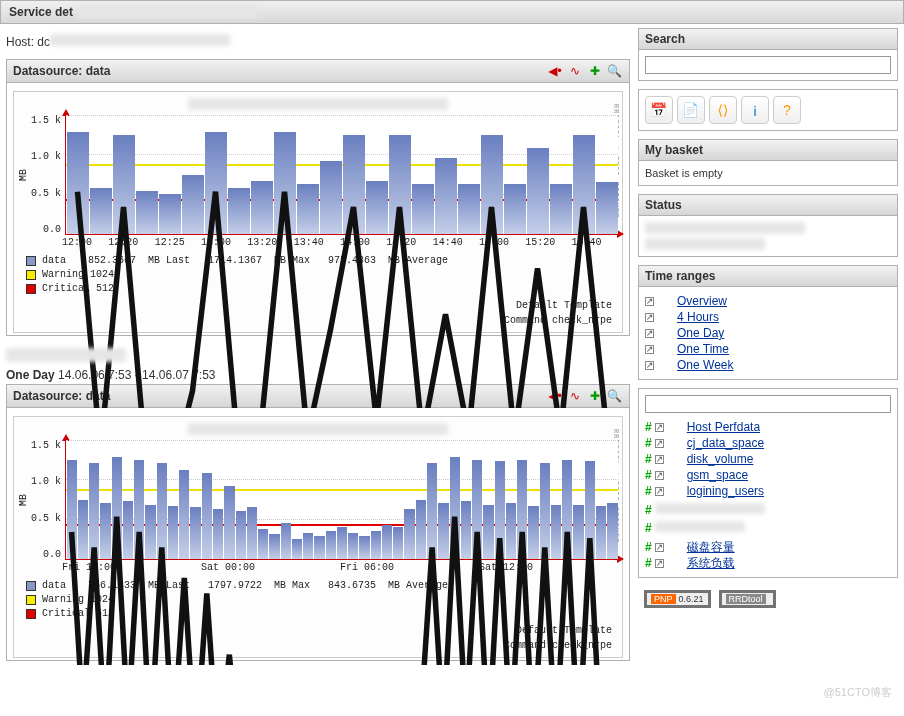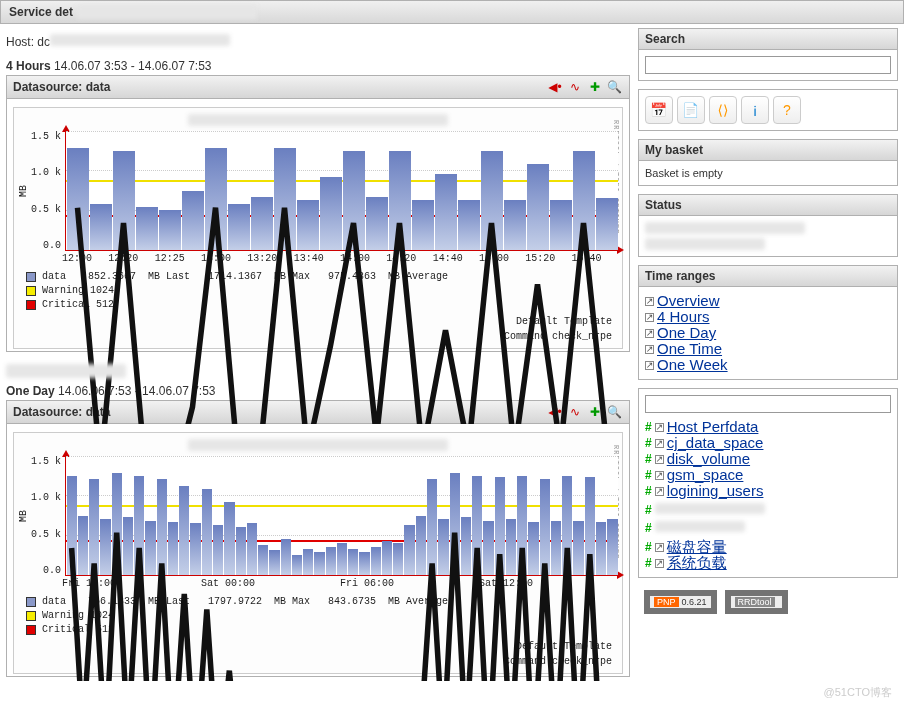--- a/index.html
+++ b/index.html
@@ -42,26 +42,26 @@
 .sw-warn { background: #f5ec00; }
 .sw-crit { background: #e00000; }
 .stats { margin-left: 16px; white-space: pre; }
 .footer-txt { text-align: right; font-size: 10px; margin: 4px 6px 2px 0; }
 .sidebox { border: 1px solid #b0b0b0; margin-bottom: 8px; background: #fff; }
 .sidebox-hdr { background: linear-gradient(#f2f2f2,#d6d6d6); border-bottom: 1px solid #b0b0b0; padding: 3px 6px; font-weight: bold; font-size: 12px; }
 .sidebox-body { padding: 6px; font-size: 11px; }
 .sidebox-body input[type=text] { width: 100%; border: 1px solid #999; padding: 2px; font-size: 11px; }
 .action-row { display: flex; gap: 4px; }
 .action-btn { width: 28px; height: 28px; border: 1px solid #ccc; border-radius: 4px; background: linear-gradient(#fff,#eee); display: flex; align-items: center; justify-content: center; font-size: 14px; }
-.link-list a { color: #003399; font-size: 15px; }
+.link-list a { color: #003399; font-size: 12px; margin-left: 20px; }
 .link-list div { display: flex; align-items: center; gap: 3px; line-height: 16px; }
 .ext { font-size: 9px; color: #555; border: 1px solid #888; width: 9px; height: 9px; display: inline-flex; align-items: center; justify-content: center; line-height: 7px; }
 .hash-g { color: #0a0; font-weight: bold; font-size: 12px; }
 .badges { display: flex; gap: 8px; padding: 4px 6px; }
-.badge { font-size: 9px; padding: 1px 4px; border: 6px solid #737373; background: #eee; display: inline-flex; align-items: center; }
+.badge { font-size: 9px; padding: 1px 4px; border: 3px solid #737373; background: #eee; display: inline-flex; align-items: center; }
 .badge .o { background: #f60; color: #fff; padding: 0 3px; margin-right: 3px; }
 .badge .g { background: #888; color: #fff; padding: 0 3px; margin-right: 3px; }
 .watermark { position: absolute; right: 12px; bottom: 16px; color: #ccc; font-size: 11px; pointer-events: none; }
 svg polyline { fill: none; stroke: #111; stroke-width: 1; }
 </style>
 </head>
 <body>
 
 <div class="top-bar">
   <span>Service det</span>
@@ -69,23 +69,20 @@
 </div>
 
 <div class="main-wrap">
 <div class="left-col">
 
 <div class="host-line">
   <b>Host:</b>
   <span>dc</span><span class="redact" style="width:180px;height:12px"></span>
 </div>
 
-<div class="time-title">
-  <b>4 Hours</b> <span>14.06.07 3:53 - 14.06.07 7:53</span>
-</div>
 <div class="panel-hdr">
   <span><b>Datasource:</b> <b>data</b></span>
   <span class="icons">
     <span class="icon16" style="color:#c00">◀•</span>
     <span class="icon16" style="color:#c00">∿</span>
     <span class="icon16" style="color:#090">✚</span>
     <span class="icon16" style="color:#888">🔍</span>
   </span>
 </div>
 <div class="chart-box">

